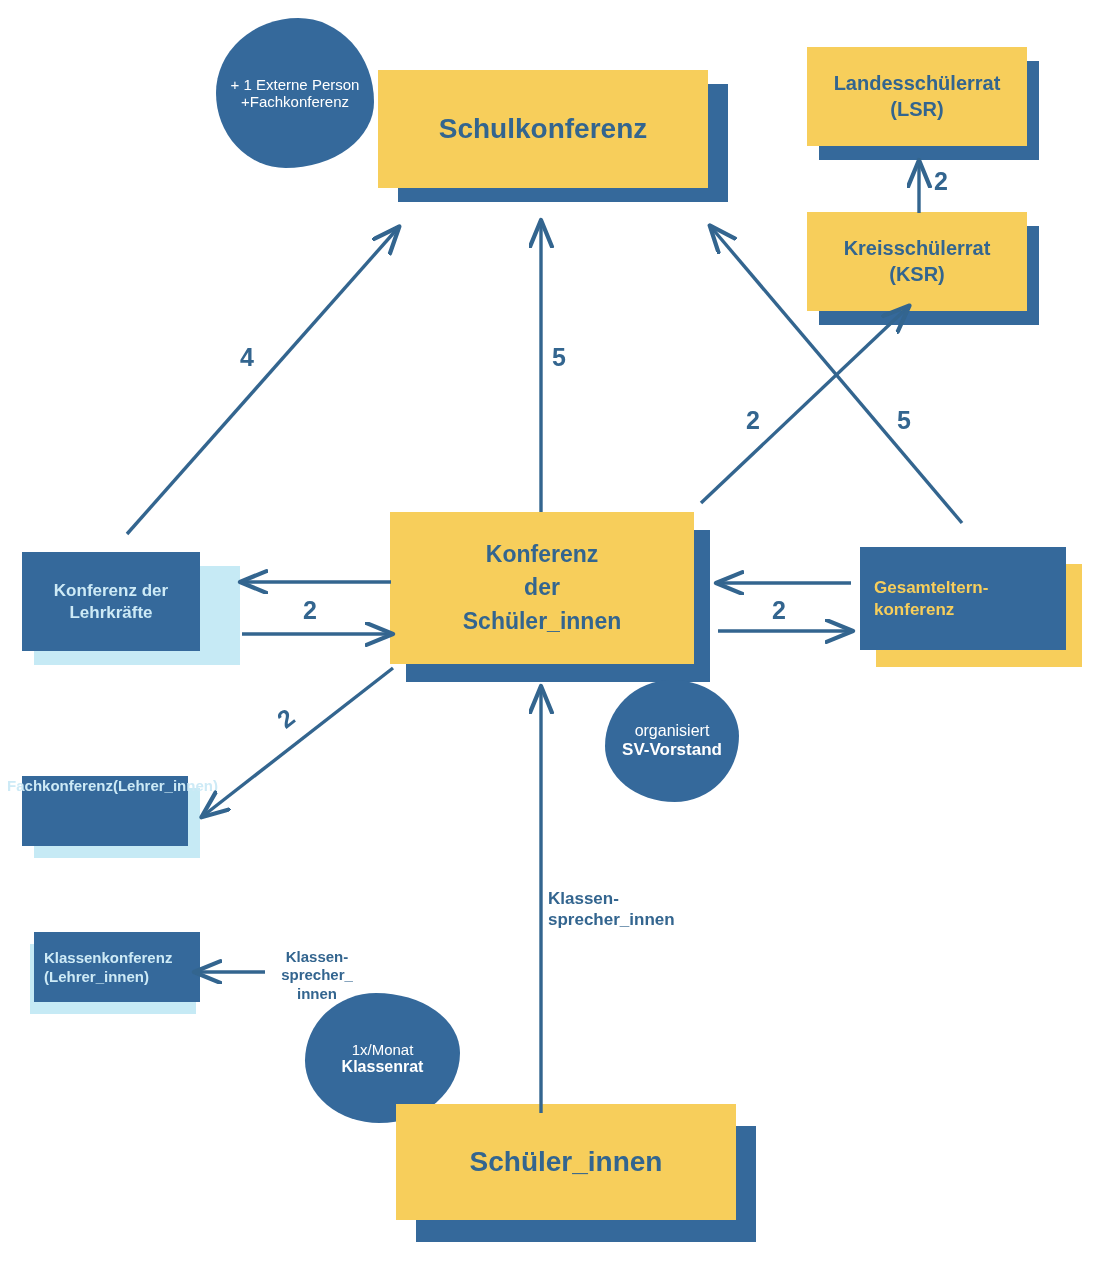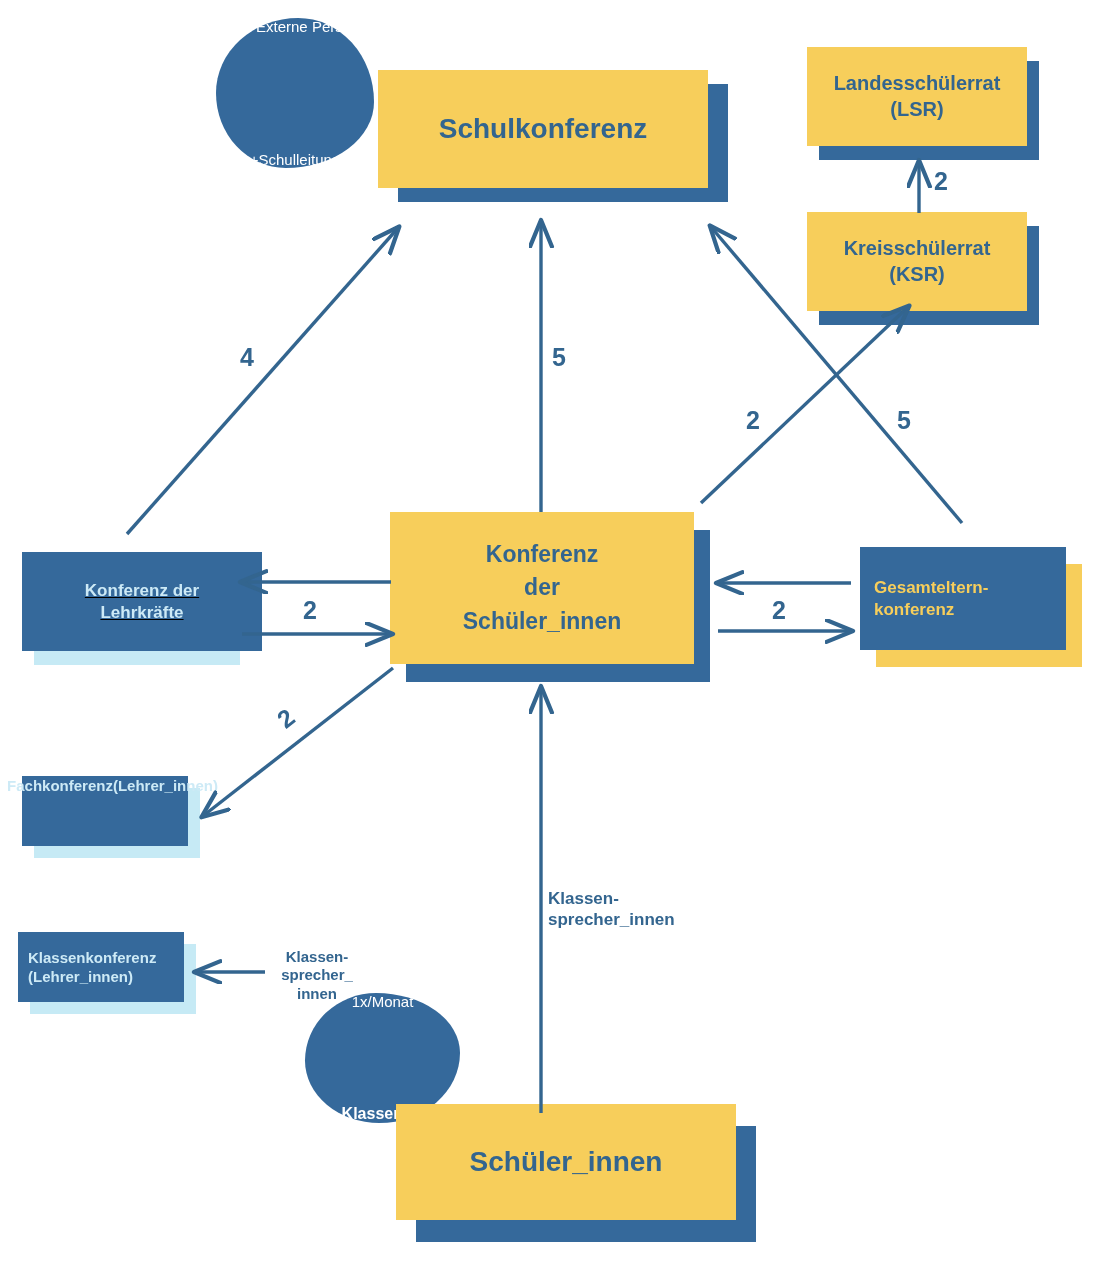--- a/index.html
+++ b/index.html
@@ -14,21 +14,21 @@
   .yellow-face{background:#F7CE5B;color:#33658F;}
   .blue-face{background:#35699B;}
   .blue-shadow{background:#35699B;}
   .yellow-shadow{background:#F7CE5B;}
   .lightblue-shadow{background:#C6EAF5;}
 
   .txt-light{color:#CDEAF6;}
   .txt-yellow{color:#F7CE5B;}
 
   
-  .blob{position:absolute;background:#35699B;display:flex;flex-direction:column;align-items:center;justify-content:space-between;text-align:center;color:#ffffff;}
+  .blob{position:absolute;background:#35699B;display:flex;flex-direction:column;align-items:center;justify-content:center;text-align:center;color:#ffffff;}
 
   
   #wires{position:absolute;left:0;top:0;width:1097px;height:1280px;z-index:2;pointer-events:none;}
 
   
   .lbl{position:absolute;z-index:4;color:#33658F;font-weight:bold;text-align:center;line-height:1.22;}
   .num{position:absolute;z-index:4;color:#33658F;font-weight:bold;font-size:25px;}
 </style>
 </head>
 <body>
@@ -85,21 +85,21 @@
   <div class="node" style="left:807px;top:212px;width:232px;height:113px;">
     <div class="shadow blue-shadow" style="left:12px;top:14px;width:220px;height:99px;"></div>
     <div class="face yellow-face" style="left:0;top:0;width:220px;height:99px;flex-direction:column;font-size:20px;">
       <span>Kreisschülerrat</span>
       <span>(KSR)</span>
     </div>
   </div>
 
   <div class="node" style="left:22px;top:552px;width:218px;height:113px;">
     <div class="shadow lightblue-shadow" style="left:12px;top:14px;width:206px;height:99px;"></div>
-    <div class="face blue-face" style="left:0;top:0;width:240px;height:99px;flex-direction:column;font-size:17px;text-decoration:underline;">
+    <div class="face blue-face" style="left:0;top:0;width:178px;height:99px;flex-direction:column;font-size:17px;">
       <span class="txt-light">Konferenz der</span>
       <span class="txt-light">Lehrkräfte</span>
     </div>
   </div>
 
   <div class="node" style="left:390px;top:512px;width:320px;height:170px;">
     <div class="shadow blue-shadow" style="left:16px;top:18px;width:304px;height:152px;"></div>
     <div class="face yellow-face" style="left:0;top:0;width:304px;height:152px;flex-direction:column;font-size:23px;line-height:1.45;">
       <span>Konferenz</span>
       <span>der</span>
@@ -118,38 +118,42 @@
   <div class="node" style="left:22px;top:776px;width:178px;height:82px;">
     <div class="shadow lightblue-shadow" style="left:12px;top:12px;width:166px;height:70px;"></div>
     <div class="face blue-face" style="left:0;top:0;width:166px;height:70px;flex-direction:row;align-items:flex-start;padding-left:15px;font-size:15px;">
       <span class="txt-light">Fachkonferenz</span>
       <span class="txt-light">(Lehrer_innen)</span>
     </div>
   </div>
 
   <div class="node" style="left:18px;top:932px;width:178px;height:82px;">
     <div class="shadow lightblue-shadow" style="left:12px;top:12px;width:166px;height:70px;"></div>
-    <div class="face blue-face" style="left:0;top:0;width:166px;height:70px;flex-direction:column;align-items:flex-start;padding-left:10px;font-size:15px;">
+    <div class="face blue-face" style="left:16px;top:0;width:166px;height:70px;flex-direction:column;align-items:flex-start;padding-left:10px;font-size:15px;">
       <span class="txt-light">Klassenkonferenz</span>
       <span class="txt-light">(Lehrer_innen)</span>
     </div>
   </div>
 
   <div class="node" style="left:396px;top:1104px;width:360px;height:138px;">
     <div class="shadow blue-shadow" style="left:20px;top:22px;width:340px;height:116px;"></div>
     <div class="face yellow-face" style="left:0;top:0;width:340px;height:116px;font-size:28px;">
       <span>Schüler_innen</span>
     </div>
   </div>
 
   <div class="blob" style="left:216px;top:18px;width:158px;height:150px;border-radius:52% 48% 56% 44% / 50% 56% 44% 50%;">
     <span style="font-size:15px;">+ 1 Externe Person</span>
-    <span style="font-size:15px;">+Schulleitung</span>
+    <span style="font-size:15px;">+Fachkonferenz</span>
   </div>
 
+  <div class="blob" style="left:605px;top:680px;width:134px;height:122px;border-radius:50% 50% 48% 52% / 54% 46% 54% 46%;">
+    <span style="font-size:16px;">organisiert</span>
+    <span style="font-size:17px;font-weight:bold;">SV-Vorstand</span>
+  </div>
 
   <div class="blob" style="left:305px;top:993px;width:155px;height:130px;border-radius:46% 54% 52% 48% / 52% 46% 54% 48%;">
     <span style="font-size:15px;">1x/Monat</span>
     <span style="font-size:16px;font-weight:bold;">Klassenrat</span>
   </div>
 
   <div class="num" style="left:240px;top:343px;">4</div>
 
   <div class="num" style="left:552px;top:343px;">5</div>
 

